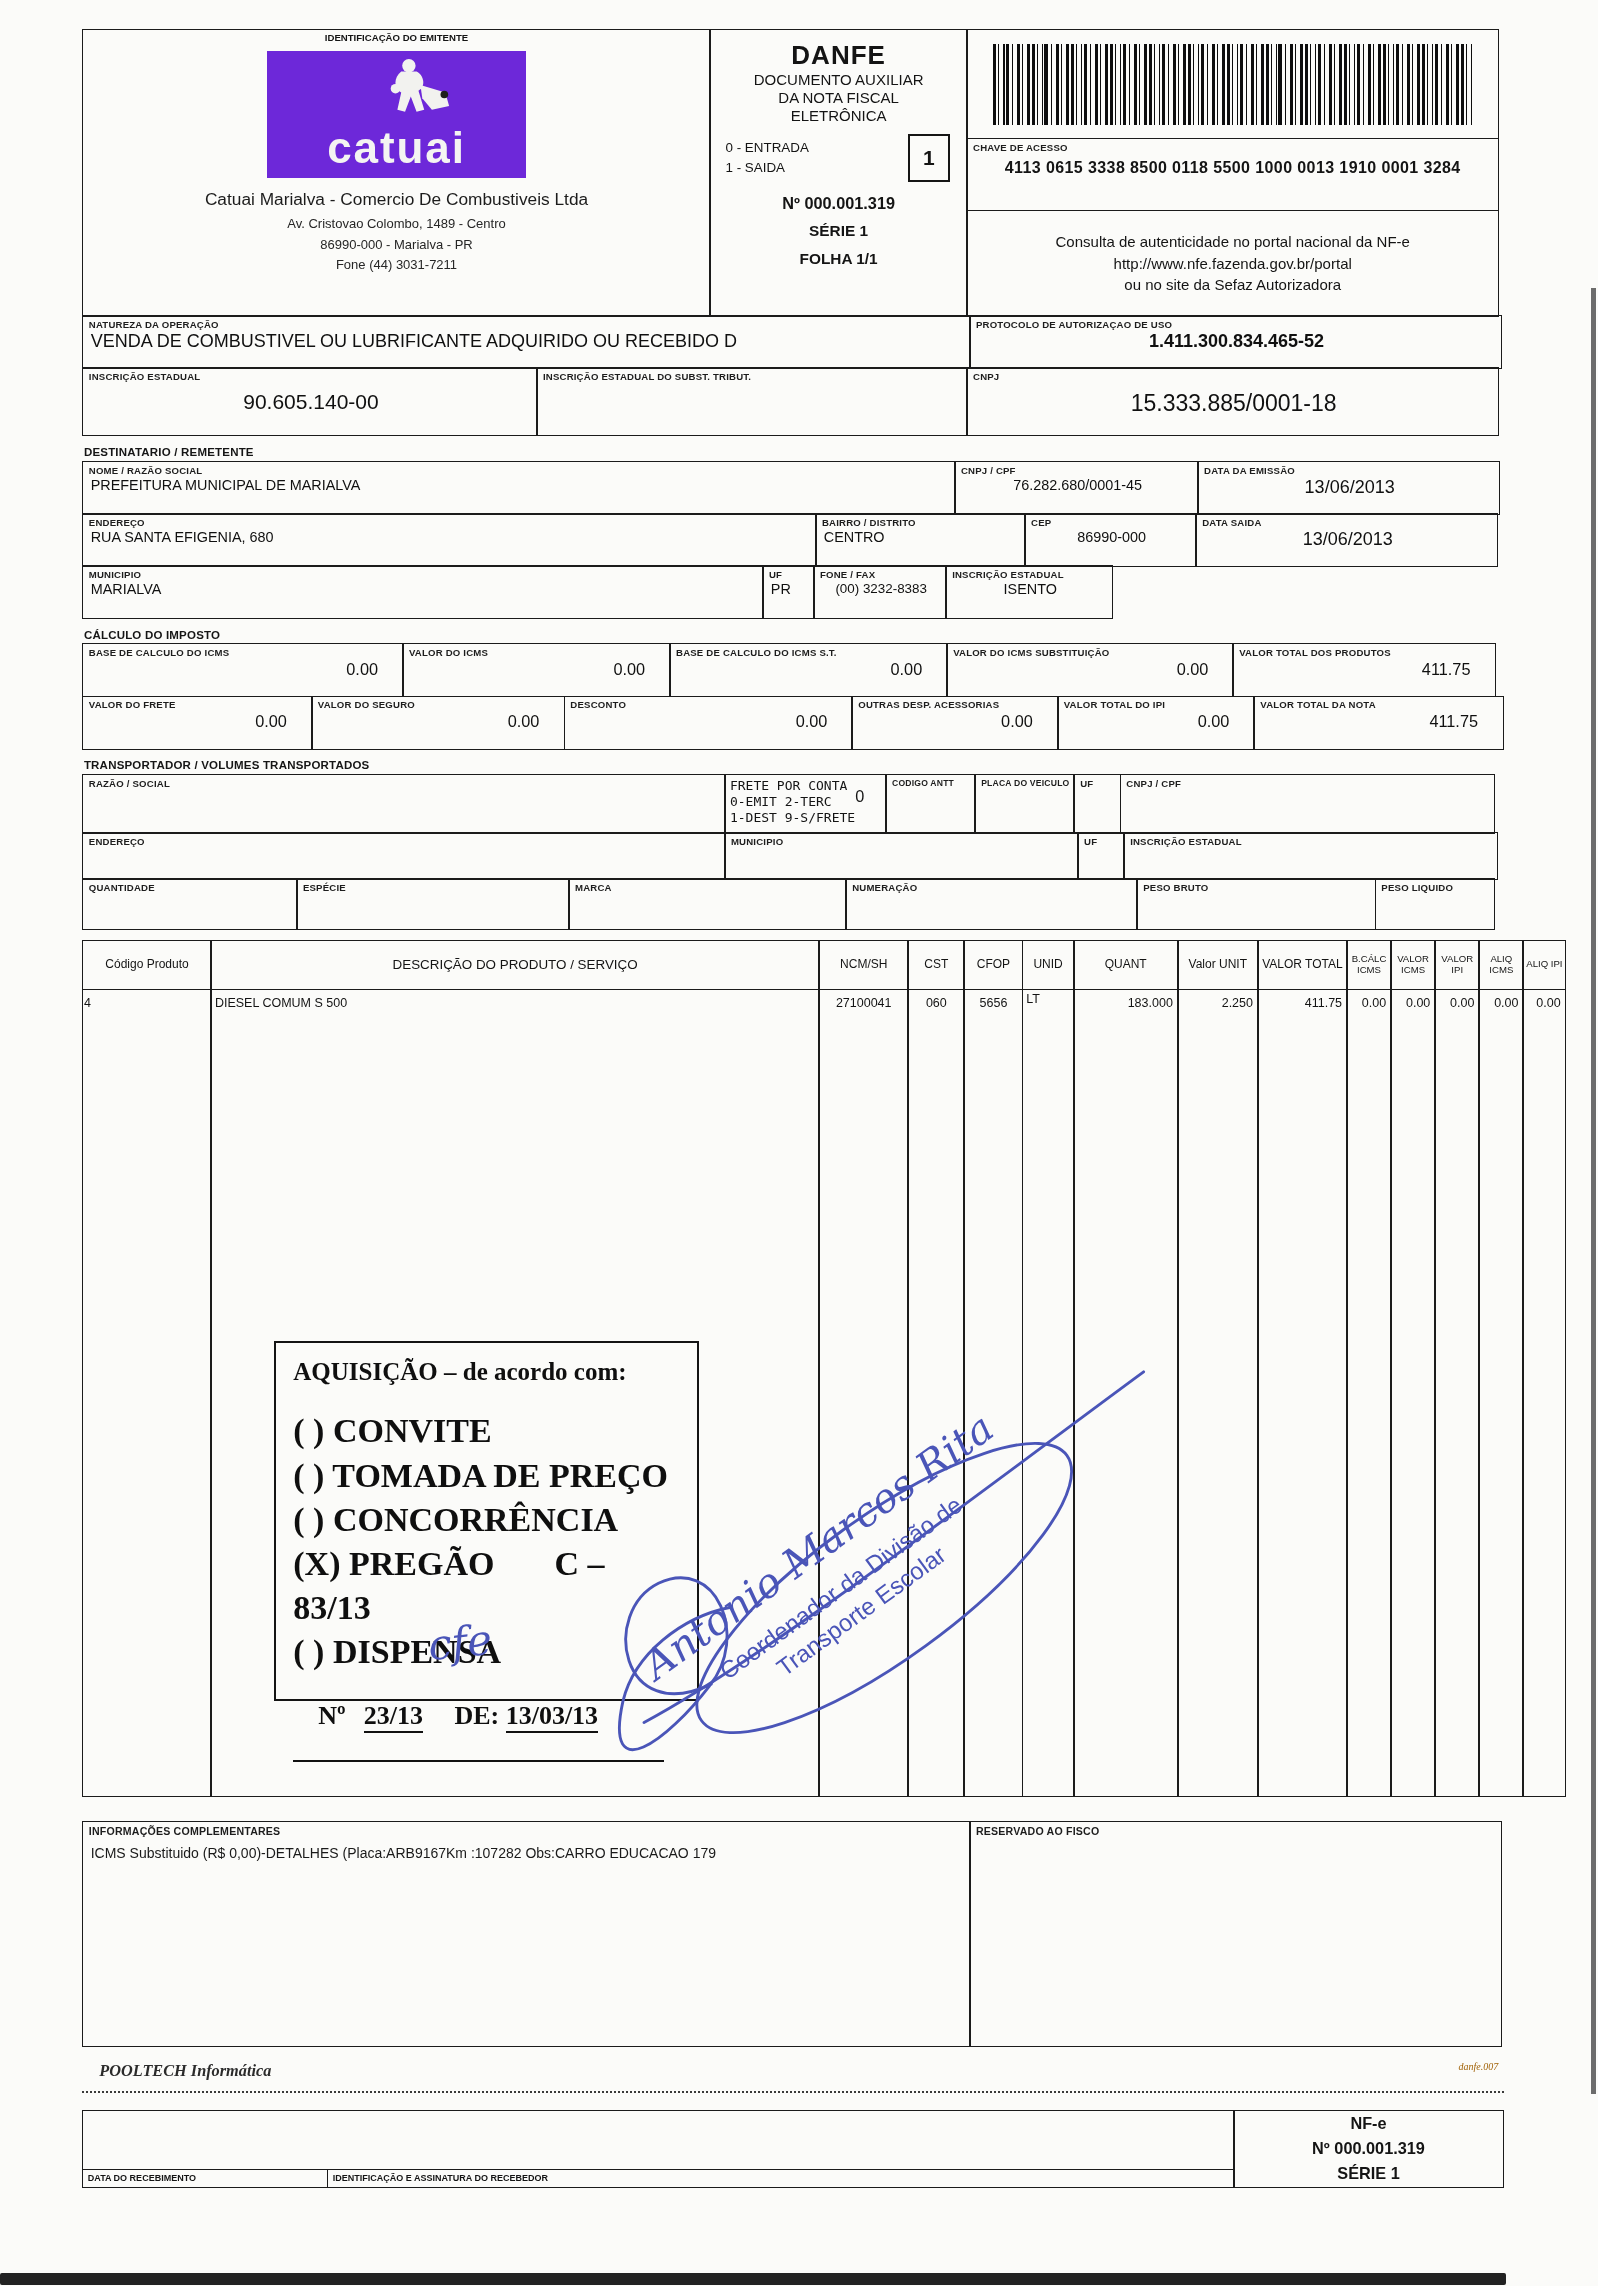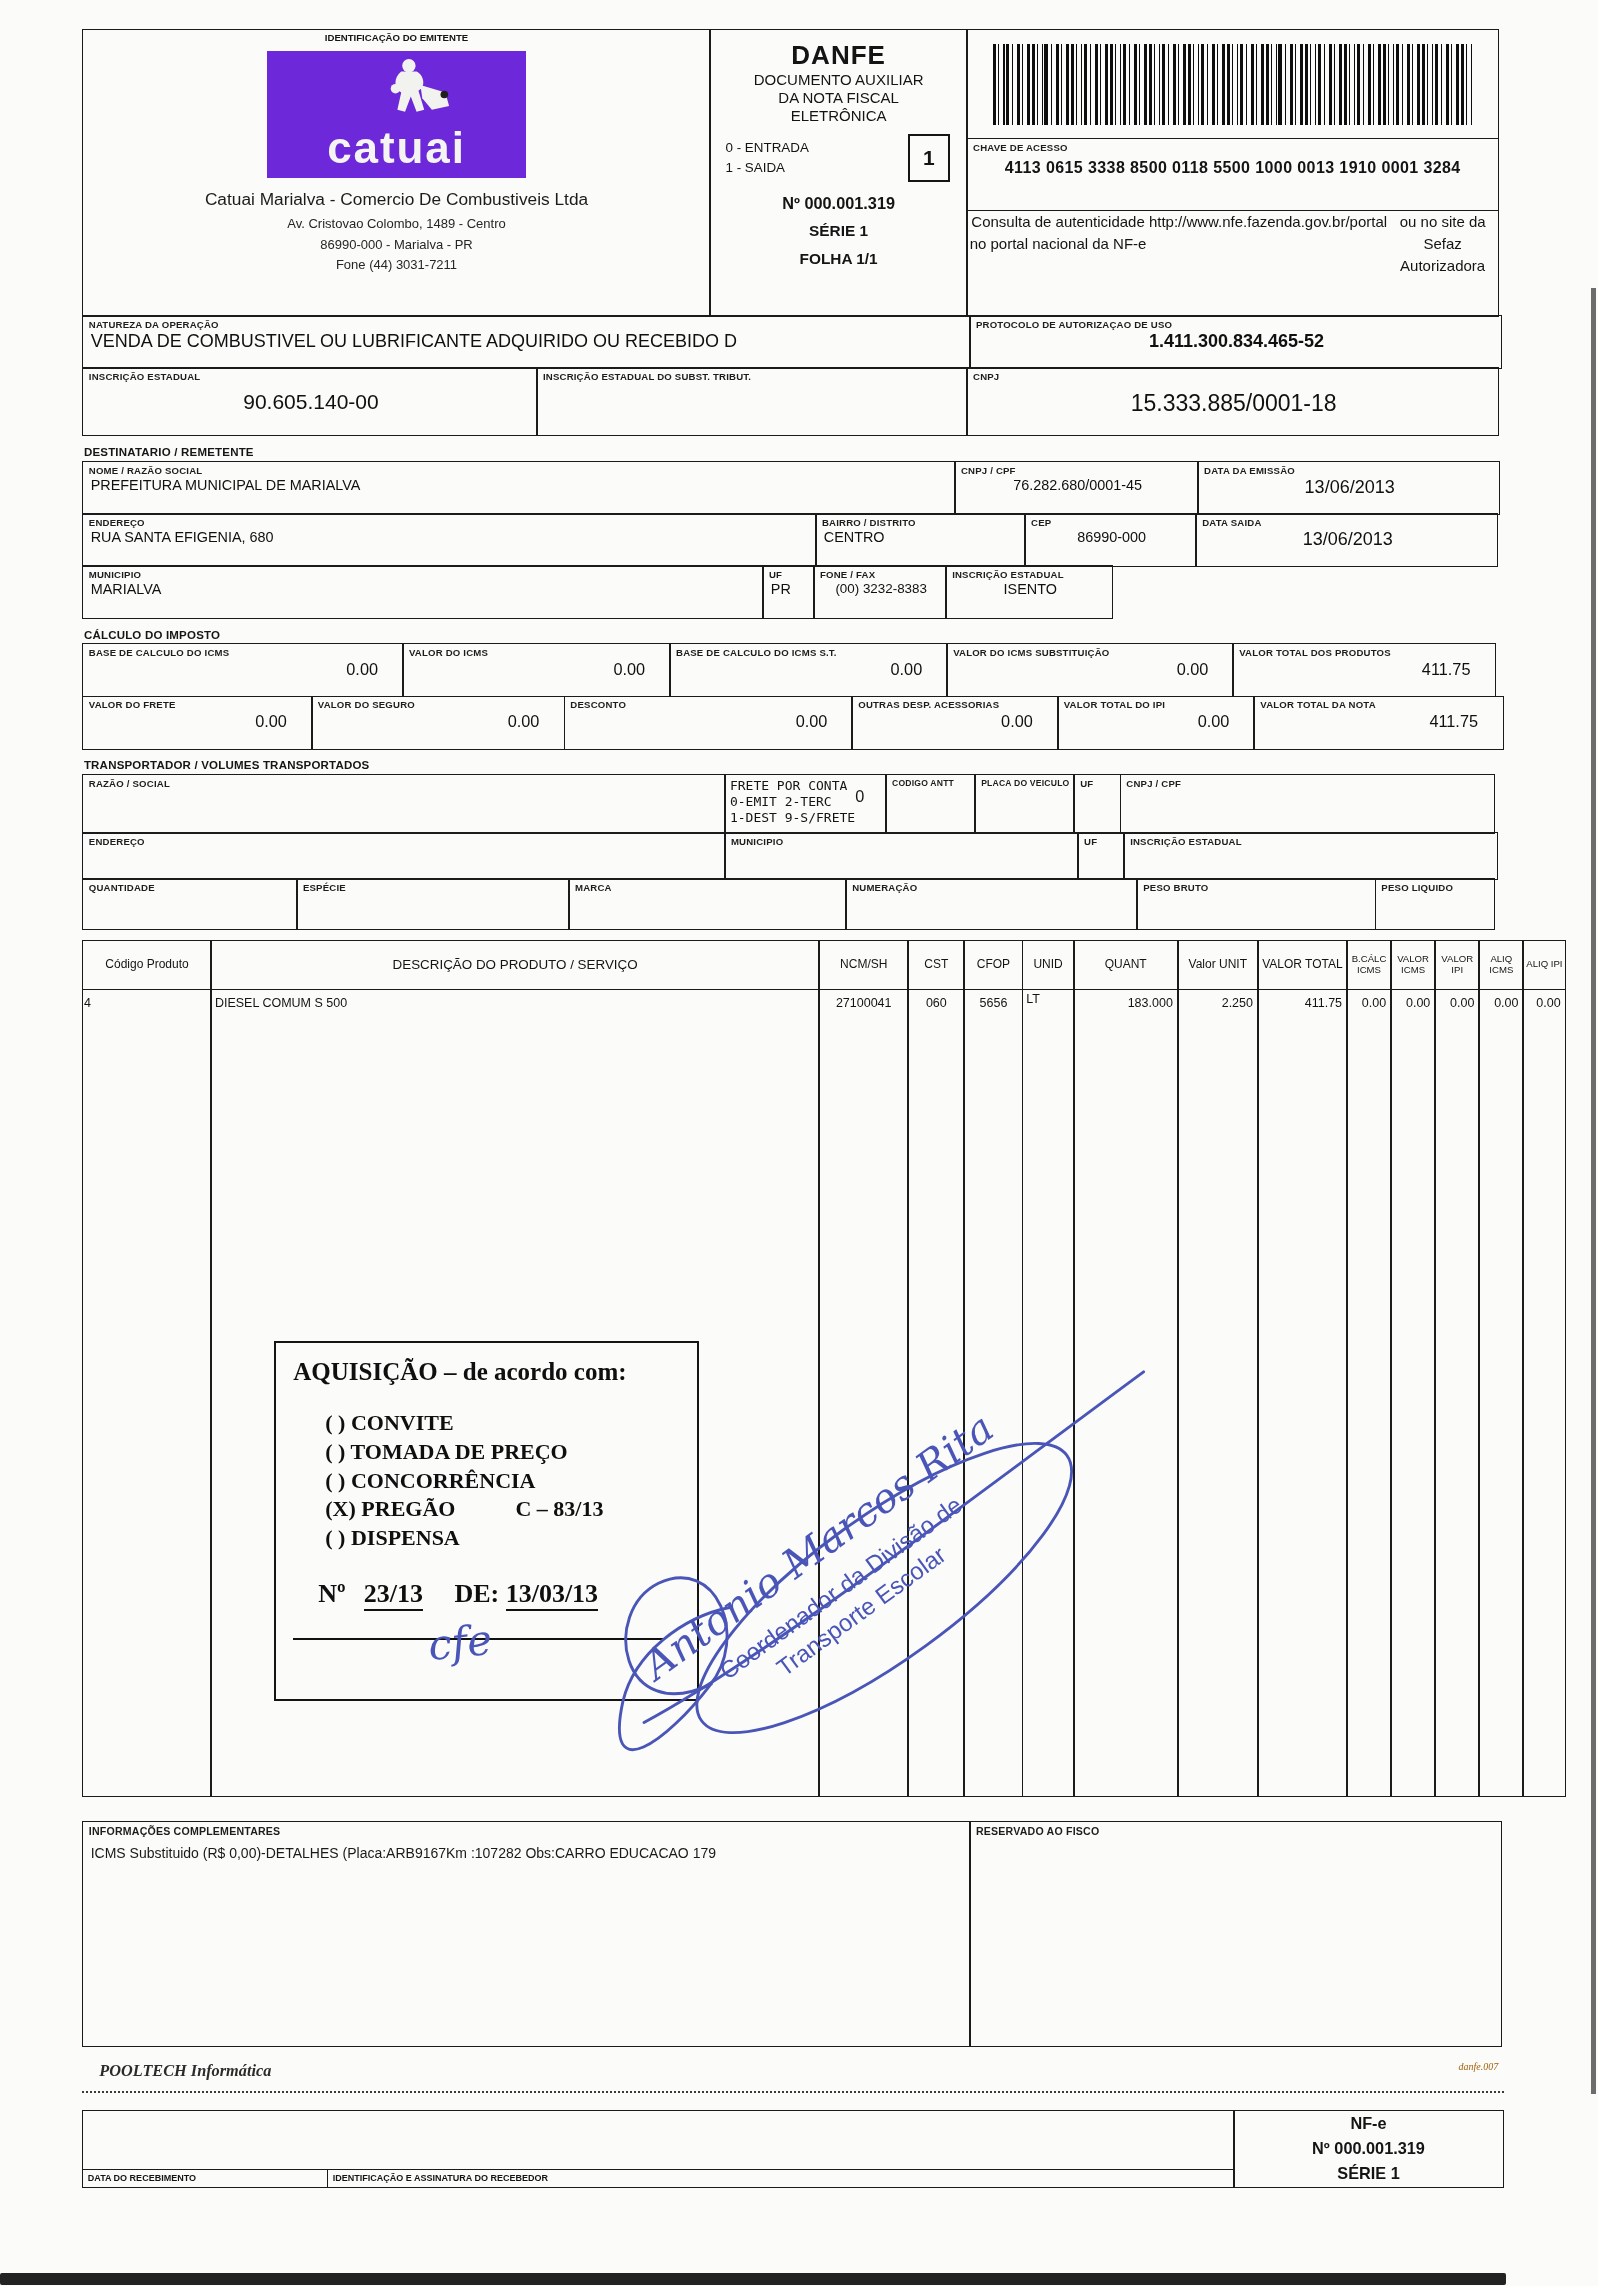--- a/index.html
+++ b/index.html
@@ -35,21 +35,21 @@
   #es-lines{flex:1;font-size:13.4px;line-height:1.5;}
   #tipo-box{width:38px;height:44px;border:2.4px solid #151515;display:flex;align-items:center;justify-content:center;font-size:21px;font-weight:bold;margin-right:9.6px;}
   #danfe-n{font-size:16.3px;font-weight:bold;margin-top:11.5px;}
   #danfe-s{font-size:15.4px;font-weight:bold;margin-top:9.6px;}
   #danfe-f{font-size:15.4px;font-weight:bold;margin-top:9.6px;}
   #chave-cell{width:533px;display:flex;flex-direction:column;}
   #bc-zone{height:108px;border-bottom:1.9px solid #1b1b1b;display:flex;align-items:center;justify-content:center;}
   #barcode{width:480px;height:81px;background-image:repeating-linear-gradient(90deg,#0d0d0d 0px,#0d0d0d 2.9px,transparent 2.9px,transparent 4.8px,#0d0d0d 4.8px,#0d0d0d 5.8px,transparent 5.8px,transparent 9.6px,#0d0d0d 9.6px,#0d0d0d 11.5px,transparent 11.5px,transparent 12.5px,#0d0d0d 12.5px,#0d0d0d 16.3px,transparent 16.3px,transparent 19px,#0d0d0d 19px,#0d0d0d 20px,transparent 20px,transparent 24px,#0d0d0d 24px,#0d0d0d 27px,transparent 27px,transparent 29px,#0d0d0d 29px,#0d0d0d 30px,transparent 30px,transparent 34px,#0d0d0d 34px,#0d0d0d 37px,transparent 37px,transparent 39px);}
   #chv-zone{height:71px;border-bottom:1.9px solid #1b1b1b;}
   #chv-val{font-size:16px;font-weight:bold;text-align:center;margin-top:5.8px;letter-spacing:0.4px;}
-  #cons-zone{flex:1;display:flex;flex-direction:row;justify-content:center;text-align:center;font-size:15px;line-height:1.45;}
+  #cons-zone{flex:1;display:flex;flex-direction:column;justify-content:center;text-align:center;font-size:15px;line-height:1.45;}
 
   
   .h56{height:54px;} .h72{height:69px;} .h62{height:60px;} .h50{height:48px;} .h54{height:52px;}
 
   
   #frete-cell{display:flex;}
   #frete-leg{flex:1;}
   .mono-leg{font-family:"DejaVu Sans Mono",monospace;font-size:13px;line-height:1.25;padding-left:4.8px;white-space:nowrap;}
   #frete-val{width:33px;font-size:16.3px;padding-top:11.5px;}
 
@@ -67,21 +67,21 @@
   .bcol.lt{text-align:left;padding-left:3.8px;}
 
   
   .w-cod{width:130px;} .w-desc{width:610px;} .w-ncm{width:91px;} .w-cst{width:58px;}
   .w-cfop{width:60px;} .w-unid{width:53px;} .w-qt{width:106px;} .w-vu{width:82px;}
   .w-vt{width:91px;} .w-n5a{width:46px;} .w-n5b{width:44px;}
 
   
   #stamp{position:absolute;left:192px;top:353px;width:425px;height:360px;border:2.9px solid #141414;background:rgba(255,255,255,.0);font-family:"Liberation Serif",serif;font-weight:bold;color:#0f0f0f;padding:15.4px 17.3px;box-sizing:border-box;}
   #stamp-title{font-size:25px;}
-  .stamp-opt{font-size:22px;line-height:1.3;margin-left:32px;}
+  .stamp-opt{font-size:34px;line-height:1.3;}
   #stamp-opts{margin-top:23px;}
   #pregao-ref{margin-left:60px;}
   #stamp-nr{font-size:26px;margin-top:27px;padding-left:25px;}
   .uline{border-bottom:2.9px solid #111;padding-bottom:1px;}
   #stamp-line{border-top:2.9px solid #111;margin-top:29px;width:96%;}
   #rubrica{position:absolute;left:152px;top:275px;font-family:"DejaVu Serif",serif;font-style:italic;font-size:42px;color:#4a55b8;font-weight:normal;transform:rotate(-6deg);}
 
   
   #sig{position:absolute;left:485px;top:283px;}
 

